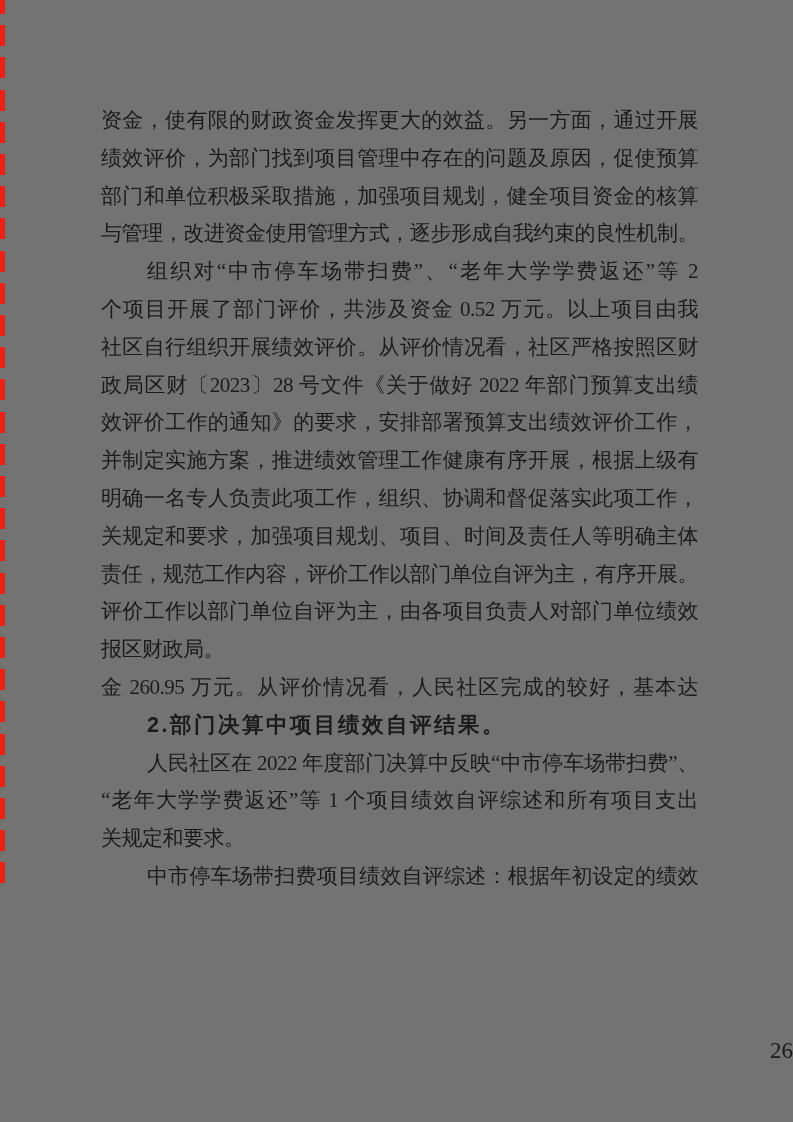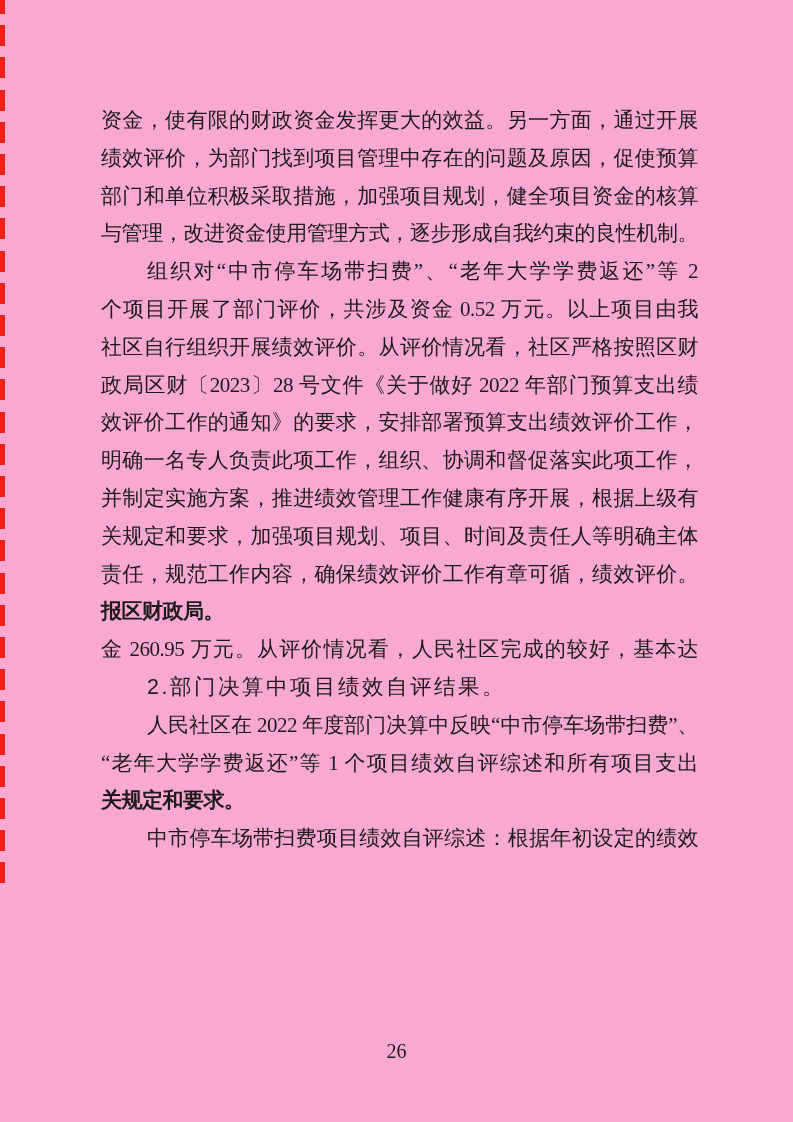--- a/index.html
+++ b/index.html
@@ -1,51 +1,51 @@
 <!DOCTYPE html>
 <html><head>
 <meta charset="utf-8">
 <style>
   html,body{margin:0;padding:0;background:#ffffff;}
   .page{
     position:relative;
     width:793px;height:1122px;
-    background:#f9a8d4;
+    background:#737373;
     overflow:hidden;
     font-family:"Liberation Serif", serif;
     color:#1b1b1b;
   }
   .marks{position:absolute;left:0;top:0;width:8px;height:1122px;}
   .mark{position:absolute;left:0;width:5px;height:21px;}
   .body-block{
     position:absolute;
     left:101px;top:102px;width:597px;
   }
   .line{
     height:37.8px;
     line-height:37.8px;
     font-size:21px;
     letter-spacing:-0.5px;
     white-space:normal;
   }
   .just{text-align:justify;text-align-last:justify;}
-  .endline{text-align:center;text-align-last:left;font-weight:bold;}
+  .endline{text-align:center;text-align-last:left;}
   .indent{text-indent:46px;}
   .heading{
     font-family:"Liberation Sans", sans-serif;
-    font-weight:400;
+    font-weight:700;
     font-size:21.5px;
     letter-spacing:2.5px;
     text-align:left;text-align-last:left;
   }
   .pagenum{
     position:absolute;
     top:1036px;left:0;right:0;
-    text-align:center;
-    font-size:20px;
+    text-align:right;
+    font-size:23px;
     line-height:30px;
     color:#1b1b1b;
   }
 </style>
 </head>
 <body>
 
 <div class="page">
 
   <div class="marks">
@@ -82,24 +82,25 @@
   <div class="body-block">
     <div class="line just">资金，使有限的财政资金发挥更大的效益。另一方面，通过开展</div>
     <div class="line just">绩效评价，为部门找到项目管理中存在的问题及原因，促使预算</div>
     <div class="line just">部门和单位积极采取措施，加强项目规划，健全项目资金的核算</div>
     <div class="line just">与管理，改进资金使用管理方式，逐步形成自我约束的良性机制。</div>
     <div class="line just indent">组织对“中市停车场带扫费”、“老年大学学费返还”等 2</div>
     <div class="line just">个项目开展了部门评价，共涉及资金 0.52 万元。以上项目由我</div>
     <div class="line just">社区自行组织开展绩效评价。从评价情况看，社区严格按照区财</div>
     <div class="line just">政局区财〔2023〕28 号文件《关于做好 2022 年部门预算支出绩</div>
     <div class="line just">效评价工作的通知》的要求，安排部署预算支出绩效评价工作，</div>
+    <div class="line just">并制定实施方案，推进绩效管理工作健康有序开展，根据上级有</div>
     <div class="line just">明确一名专人负责此项工作，组织、协调和督促落实此项工作，</div>
-    <div class="line just">并制定实施方案，推进绩效管理工作健康有序开展，根据上级有</div>
     <div class="line just">关规定和要求，加强项目规划、项目、时间及责任人等明确主体</div>
-    <div class="line just">责任，规范工作内容，确保绩效评价工作有章可循，绩效评价。</div>
+    <div class="line just">责任，规范工作内容，评价工作以部门单位自评为主，有序开展。</div>
+    <div class="line just">评价工作以部门单位自评为主，由各项目负责人对部门单位绩效</div>
     <div class="line endline">报区财政局。</div>
     <div class="line just">金 260.95 万元。从评价情况看，人民社区完成的较好，基本达</div>
     <div class="line heading indent">2.部门决算中项目绩效自评结果。</div>
     <div class="line just indent">人民社区在 2022 年度部门决算中反映“中市停车场带扫费”、</div>
     <div class="line just">“老年大学学费返还”等 1 个项目绩效自评综述和所有项目支出</div>
     <div class="line endline">关规定和要求。</div>
     <div class="line just indent">中市停车场带扫费项目绩效自评综述：根据年初设定的绩效</div>
   </div>
 
   <div class="pagenum">26</div>

